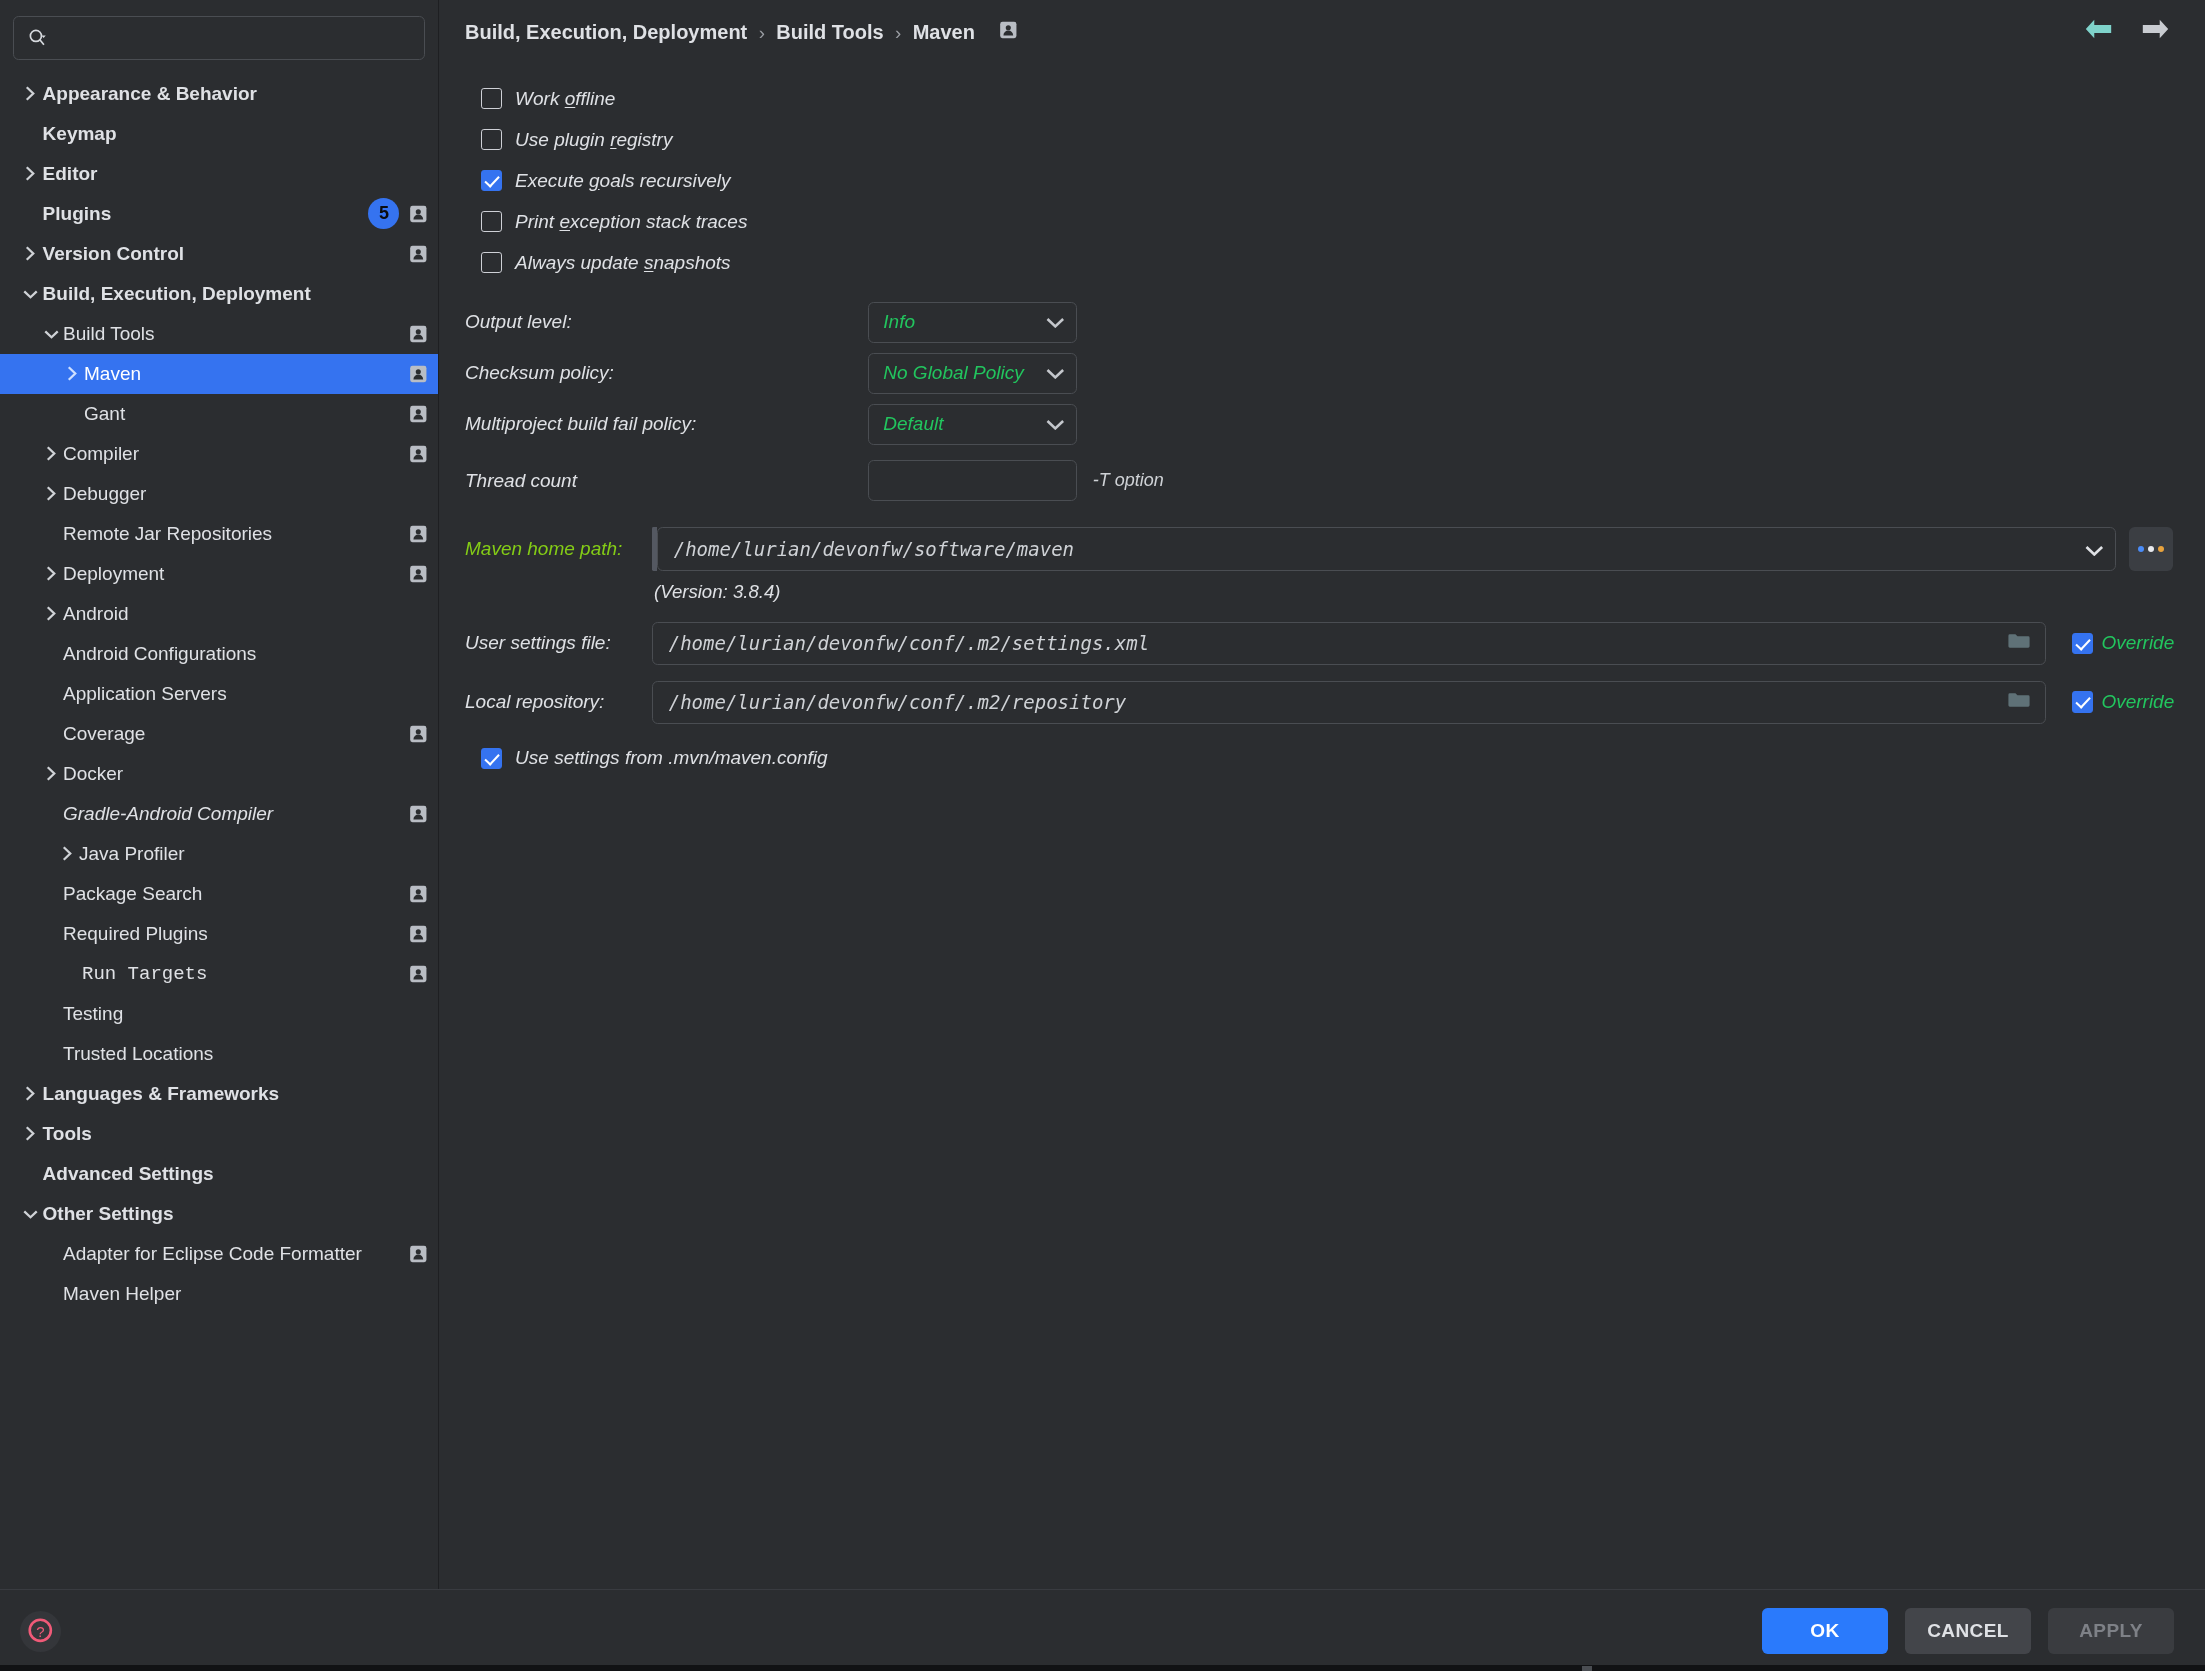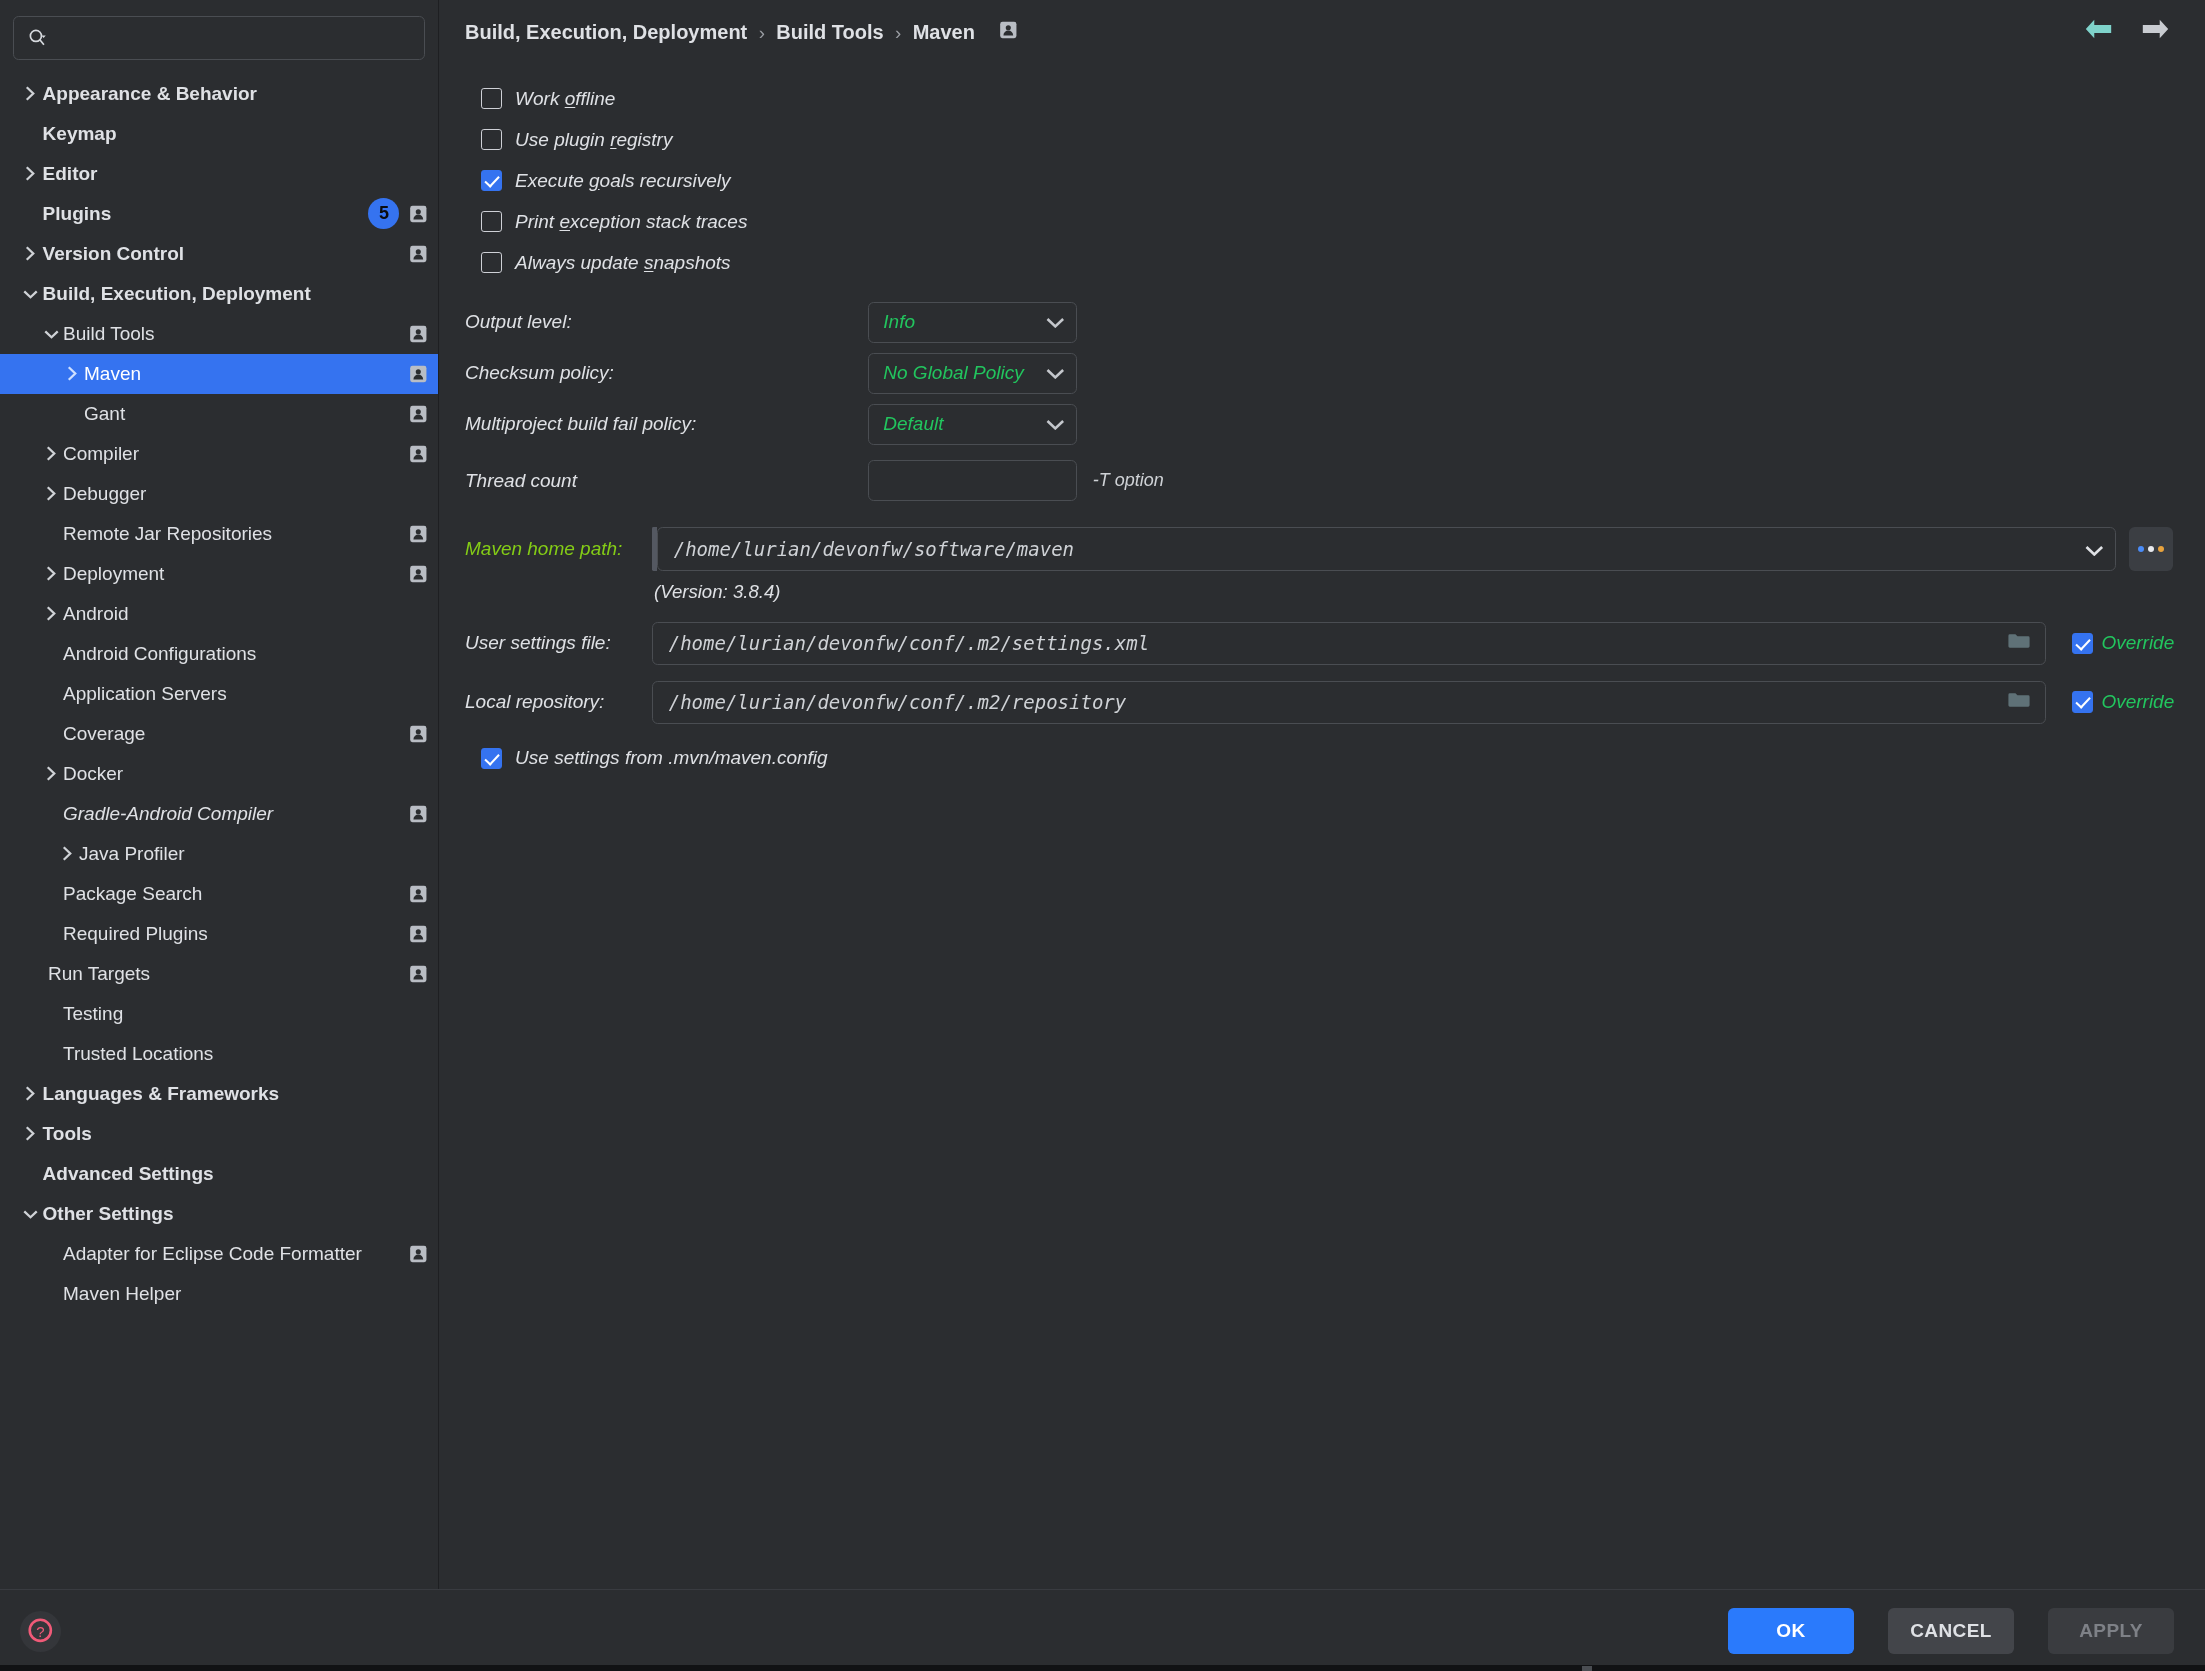--- a/index.html
+++ b/index.html
@@ -246,21 +246,21 @@
     align-items: center;
     padding: 0 31px 0 20px;
     position: relative;
   }
   .help-btn {
     width: 41px; height: 41px;
     border-radius: 50%;
     background: #34363a;
     display: flex; align-items: center; justify-content: center;
   }
-  .btns { margin-left: auto; display: flex; gap: 34px; }
+  .btns { margin-left: auto; display: flex; gap: 17px; }
   .btn {
     height: 46px;
     min-width: 126px;
     border-radius: 5.7px;
     display: flex; align-items: center; justify-content: center;
     font-size: 19px;
     font-weight: bold;
     letter-spacing: 0.4px;
     color: #dfe1e5;
     background: #43454a;
@@ -564,21 +564,21 @@
               </svg>
             </span>
             <span class="row-label">Required Plugins</span>
             <span class="spacer"></span>
             <span class="sync-icon"><svg width="18.6" height="20" viewBox="0 0 16 17">
                 <rect x="1" y="1.5" width="14" height="14" rx="2" fill="#b9bdc4"></rect>
                 <circle cx="8" cy="6.6" r="2.2" fill="#2b2d30"></circle>
                 <path d="M3.8 13.2 a4.2 4.2 0 0 1 8.4 0 z" fill="#2b2d30"></path>
               </svg></span>
           </div>
-          <div class="tree-row" style="padding-left: 24px;">
+          <div class="tree-row" style="padding-left: 58px; font-family: Liberation Mono, monospace;">
             <span class="arrow empty">
               <svg width="14.3" height="17" viewBox="0 0 10 12">
                 <path d="M2.6 1.6 L7.2 6 L2.6 10.4" fill="none" stroke="currentColor" stroke-width="1.6"></path>
               </svg>
             </span>
             <span class="row-label">Run Targets</span>
             <span class="spacer"></span>
             <span class="sync-icon"><svg width="18.6" height="20" viewBox="0 0 16 17">
                 <rect x="1" y="1.5" width="14" height="14" rx="2" fill="#b9bdc4"></rect>
                 <circle cx="8" cy="6.6" r="2.2" fill="#2b2d30"></circle>

